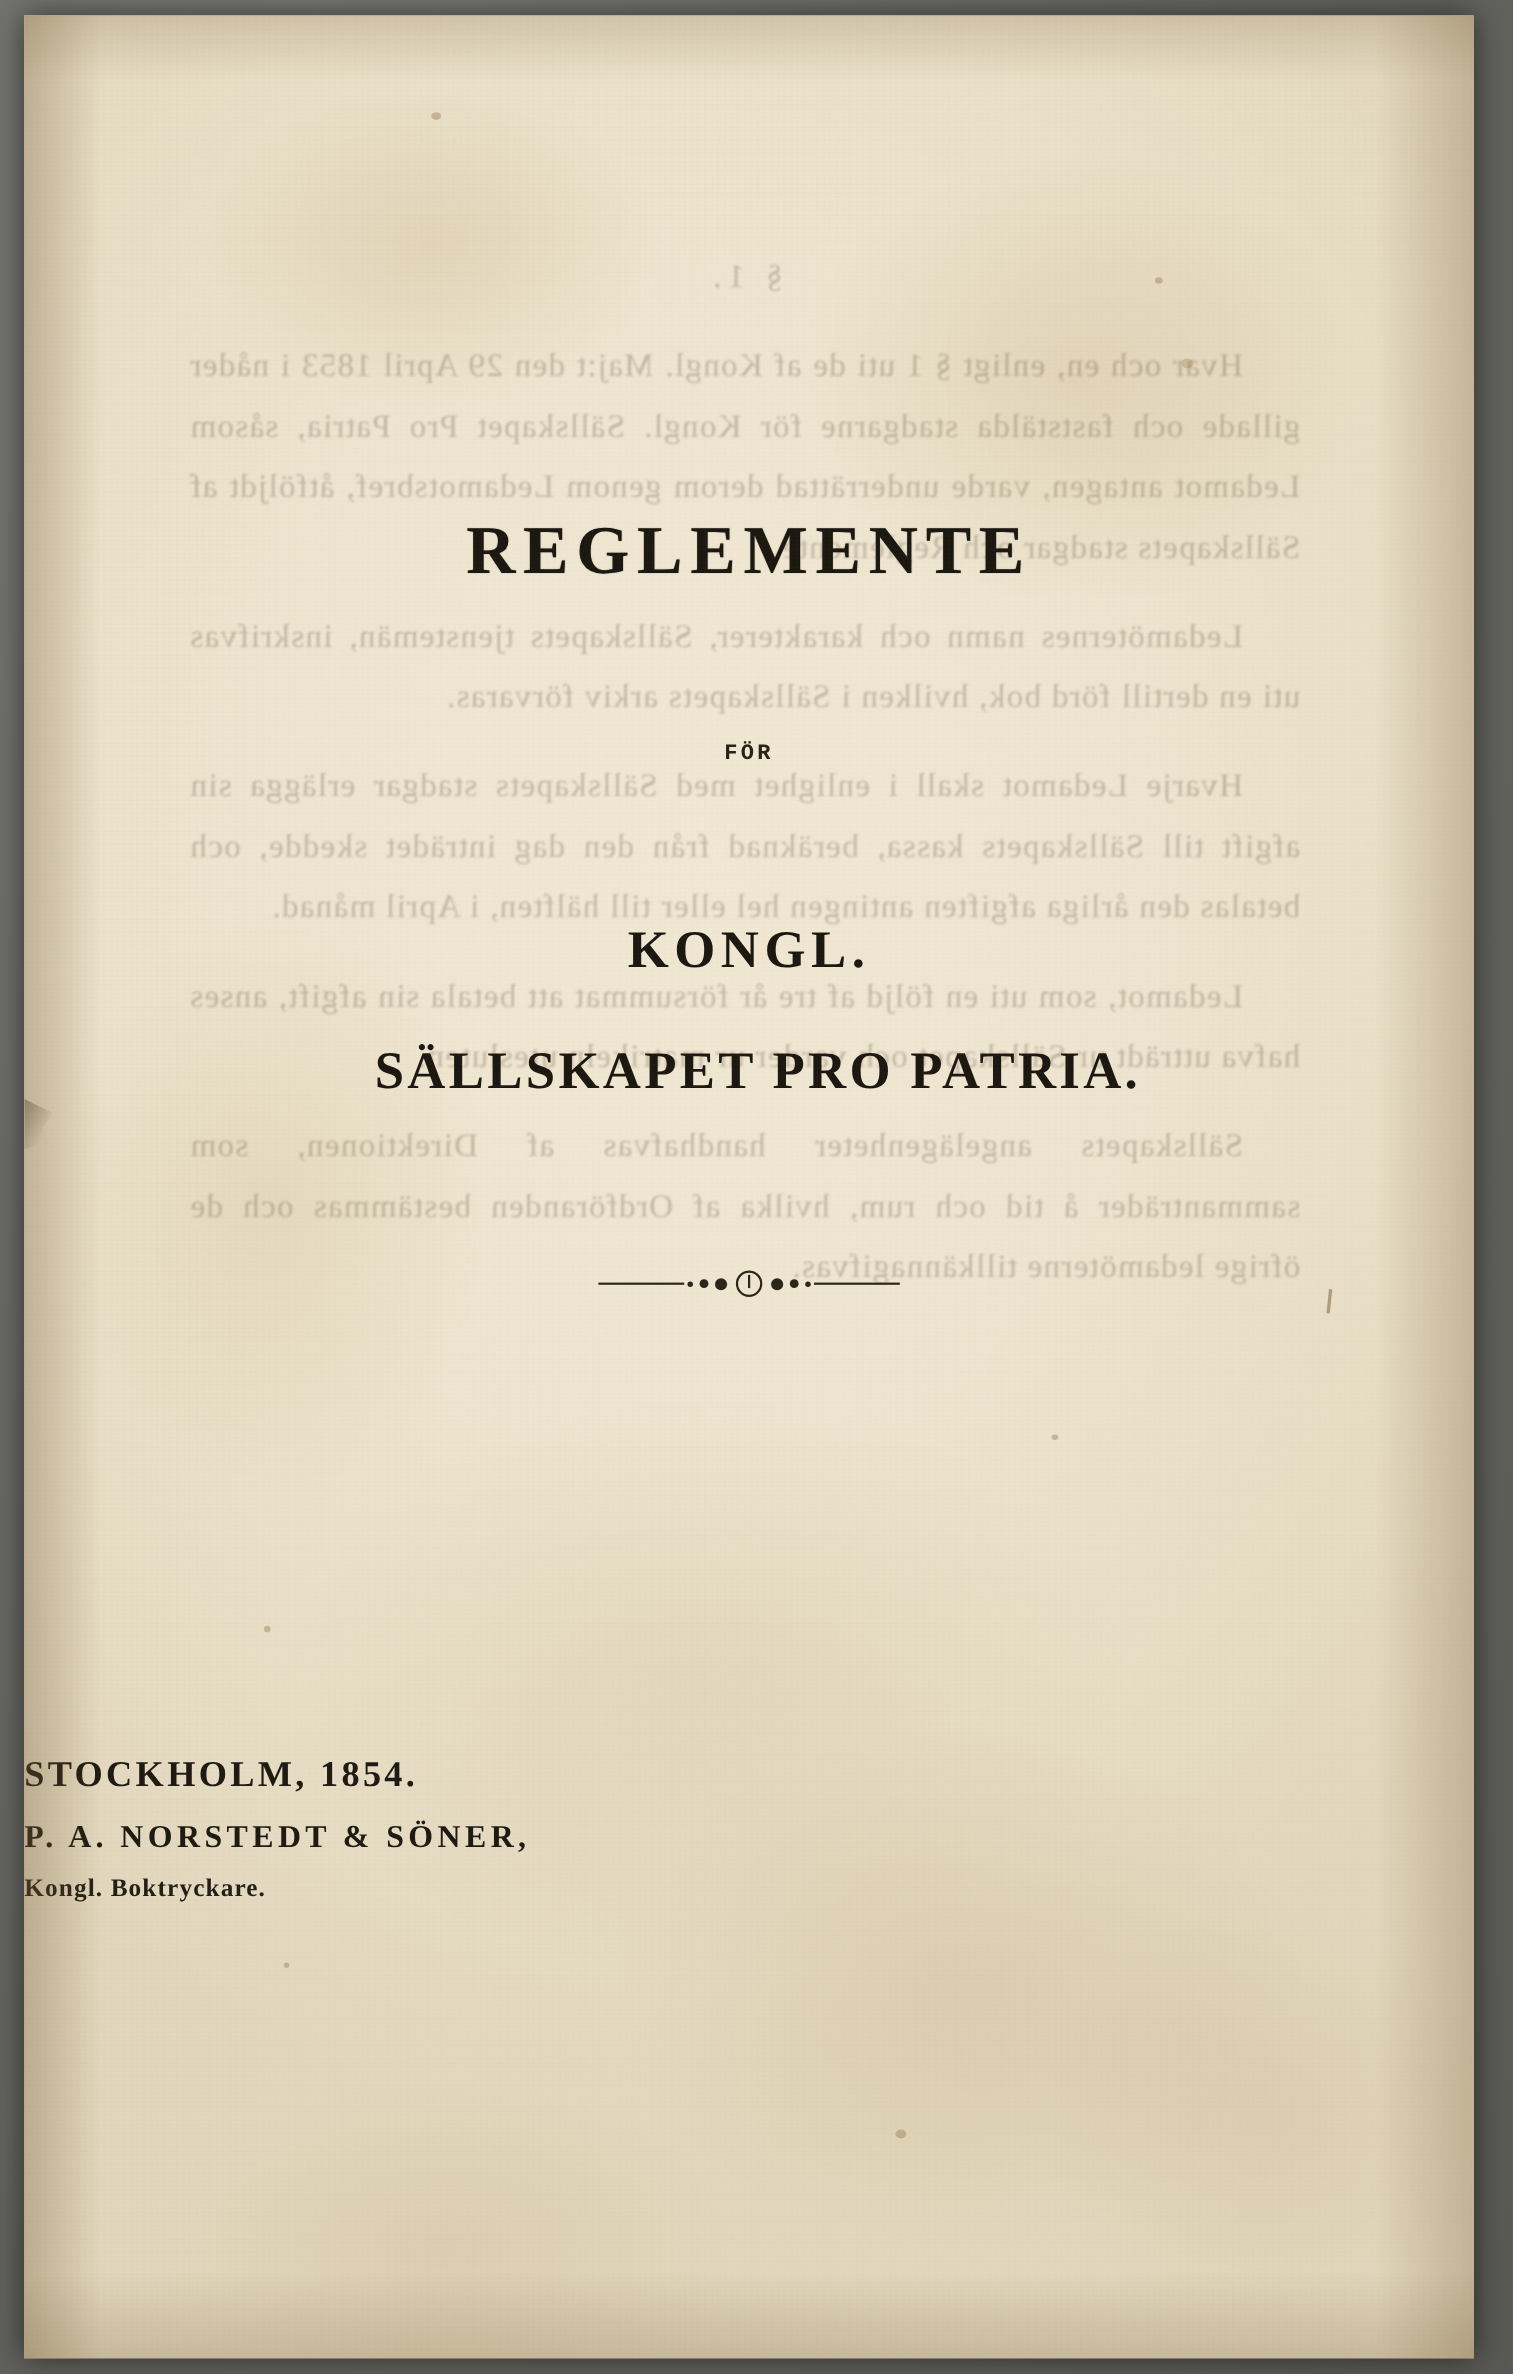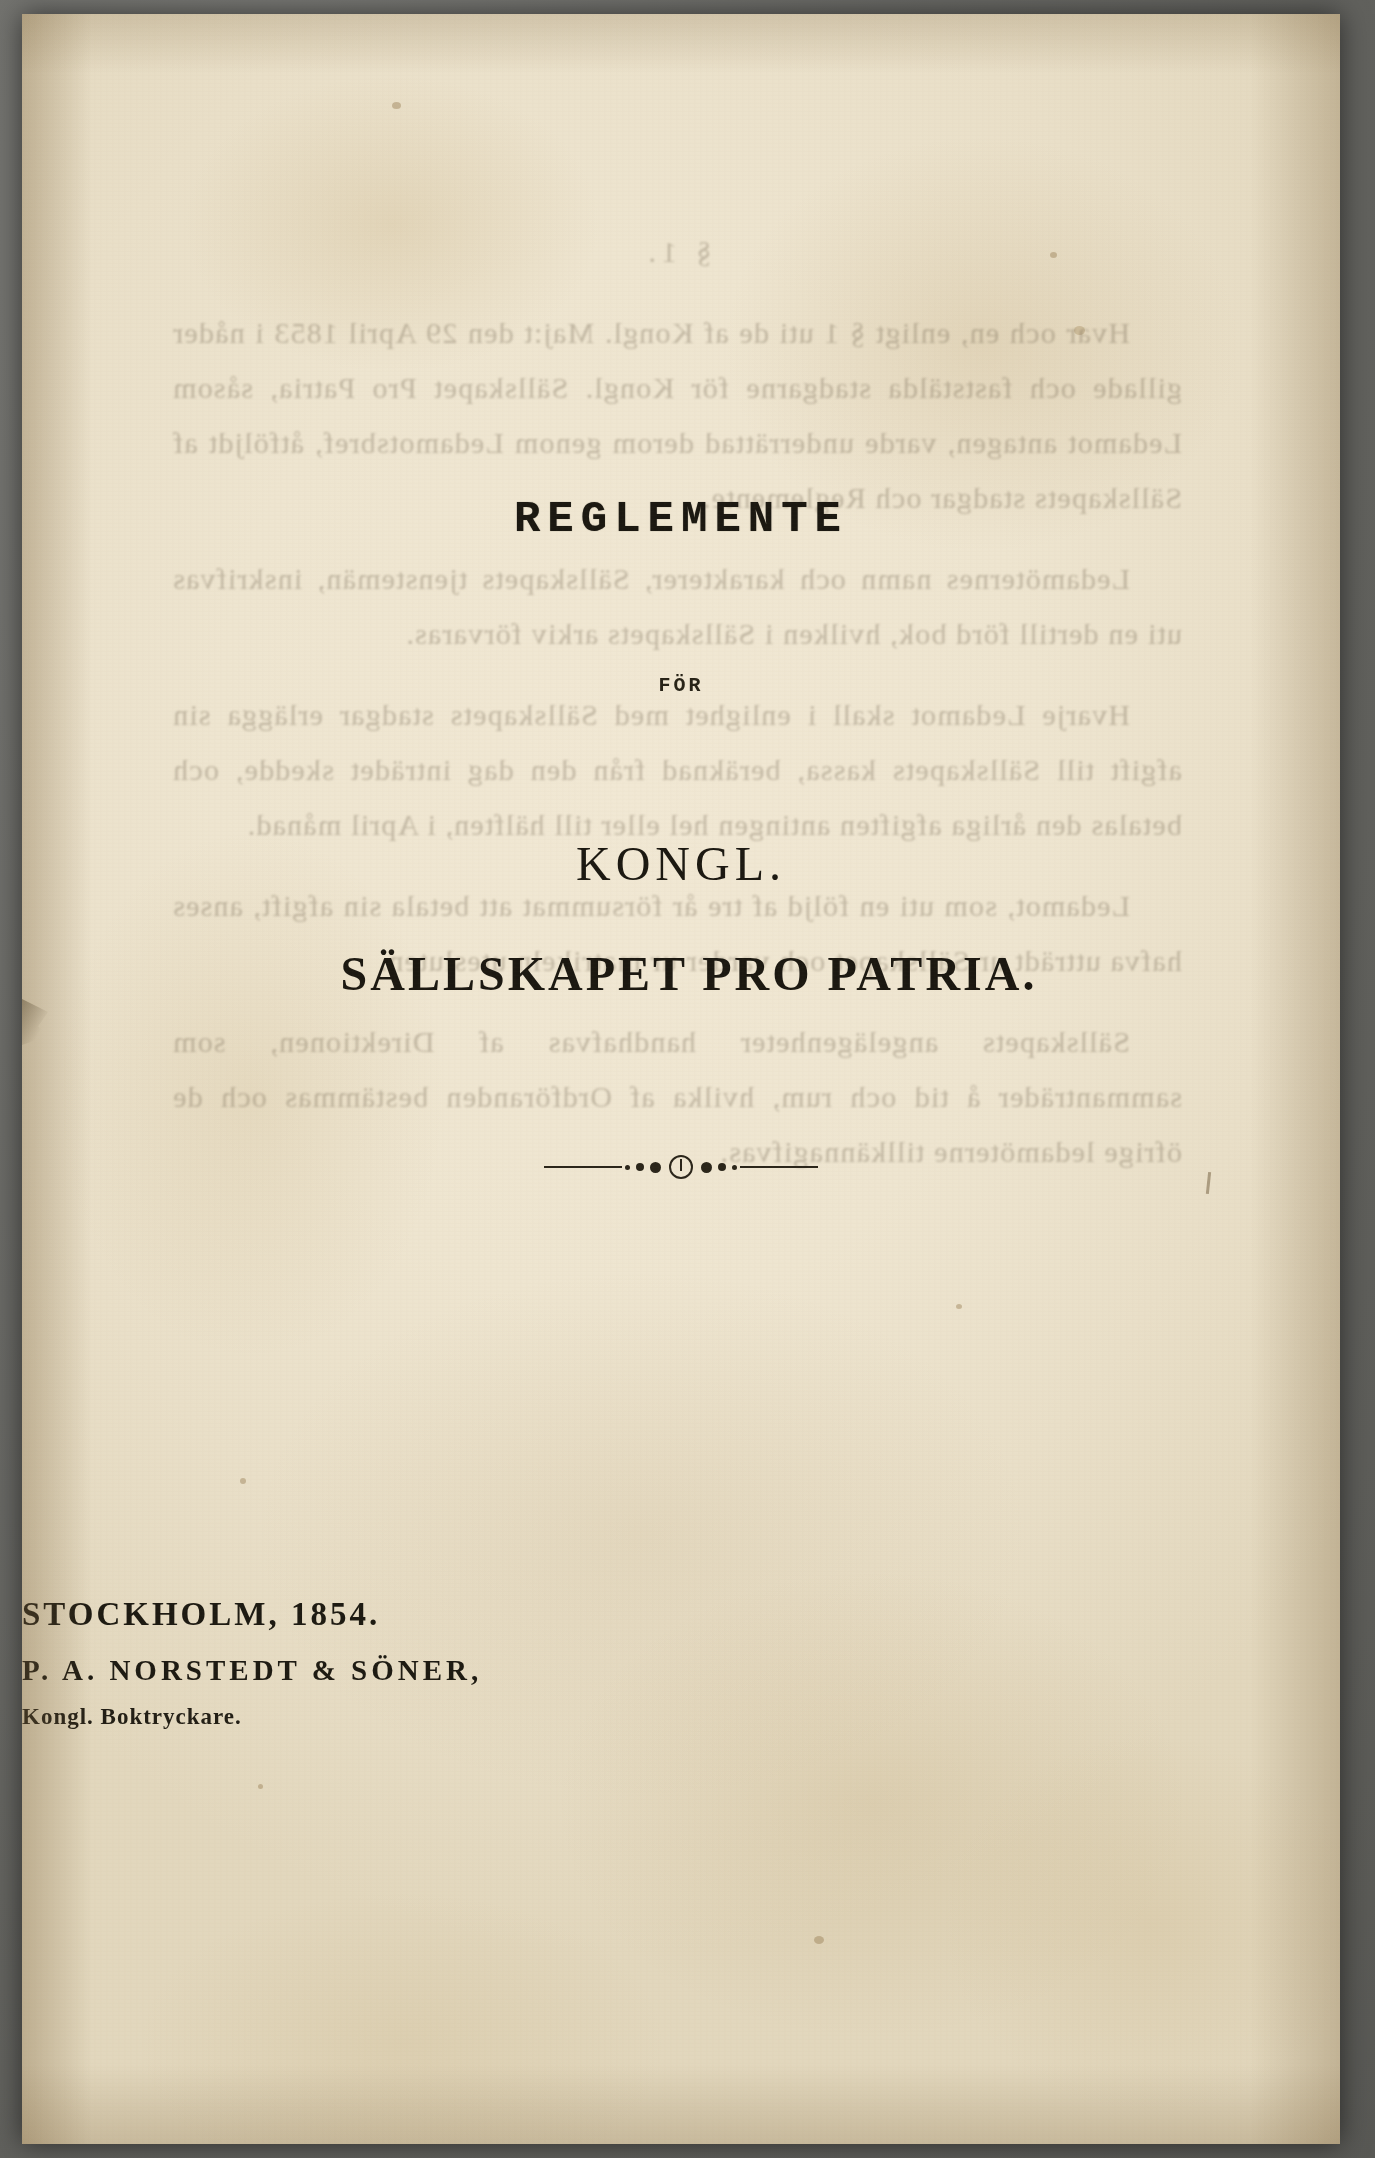--- a/index.html
+++ b/index.html
@@ -130,46 +130,45 @@
     left: 0; right: 0;
     top: 0;
     text-align: center;
     color: #17150f;
   }
 
   .ttl-main {
     position: absolute;
     left: 0; right: 0;
     top: 452px;
-    font-family: Liberation Mono, monospace;
-    font-weight: bold;
-    font-size: 44px;
+    font-family: Liberation Serif, serif;
+    font-weight: bold;
+    font-size: 62px;
     letter-spacing: 7px;
     color: #1b1811;
     text-shadow: 0 0 1px rgba(30,26,18,0.5);
-    margin-top: 28px;
   }
 
   .ttl-for {
     position: absolute;
     left: 0; right: 0;
     top: 660px;
     font-family: Liberation Mono, monospace;
     font-weight: bold;
     font-size: 20px;
     letter-spacing: 3px;
     color: #272317;
   }
 
   .ttl-org1 {
     position: absolute;
     left: 0; right: 0;
     top: 822px;
     font-family: "Liberation Serif", serif;
-    font-weight: normal;
+    font-weight: bold;
     font-size: 48px;
     letter-spacing: 5px;
     color: #1b1811;
   }
 
   .ttl-org2 {
     position: absolute;
     left: 0; right: 0;
     top: 932px;
     font-family: "Liberation Serif", serif;

